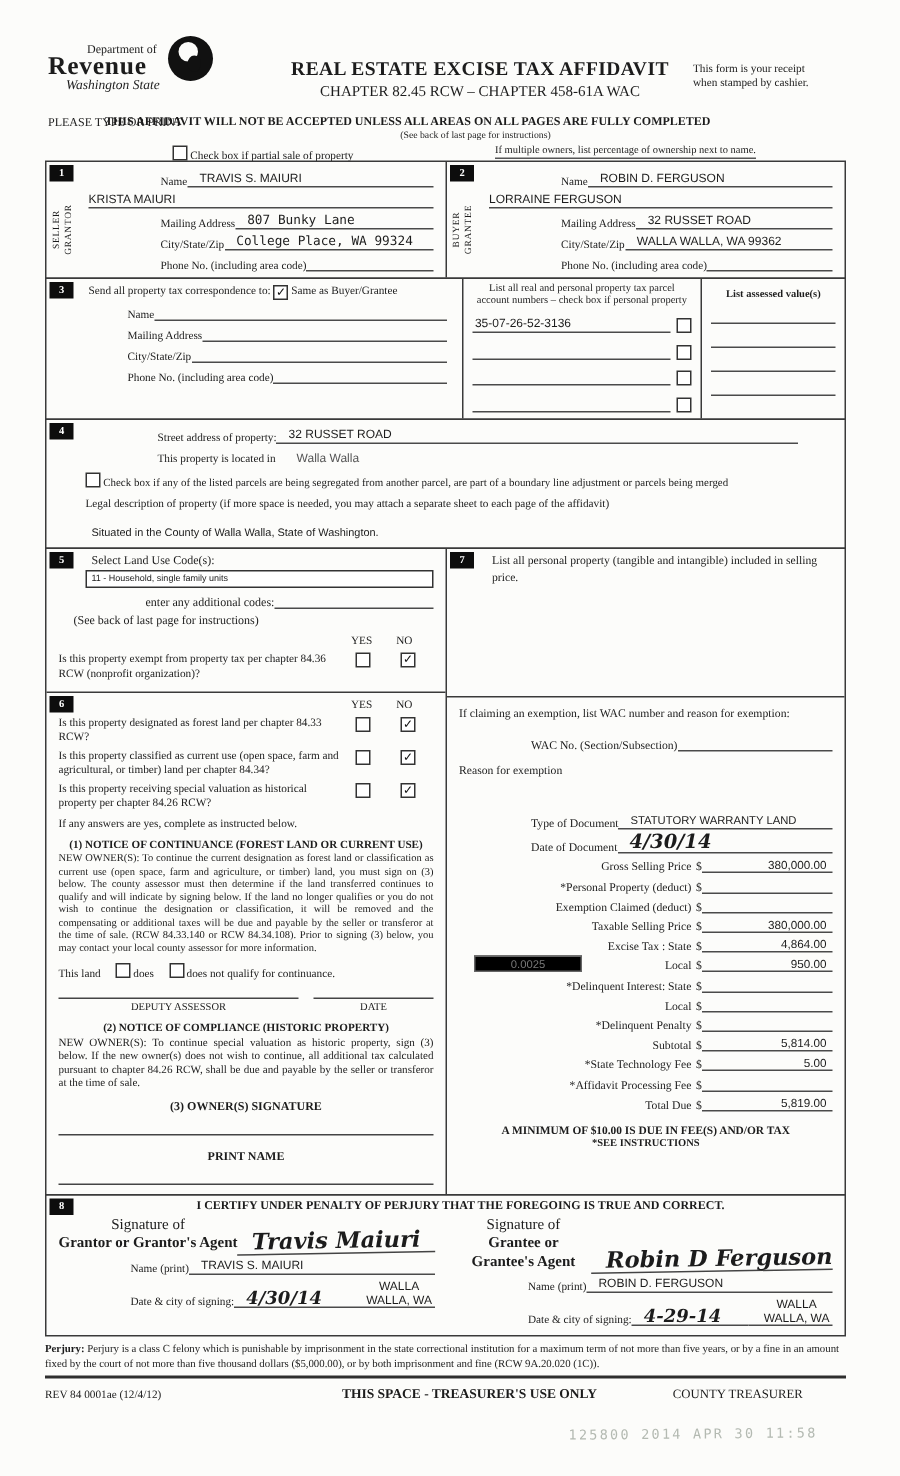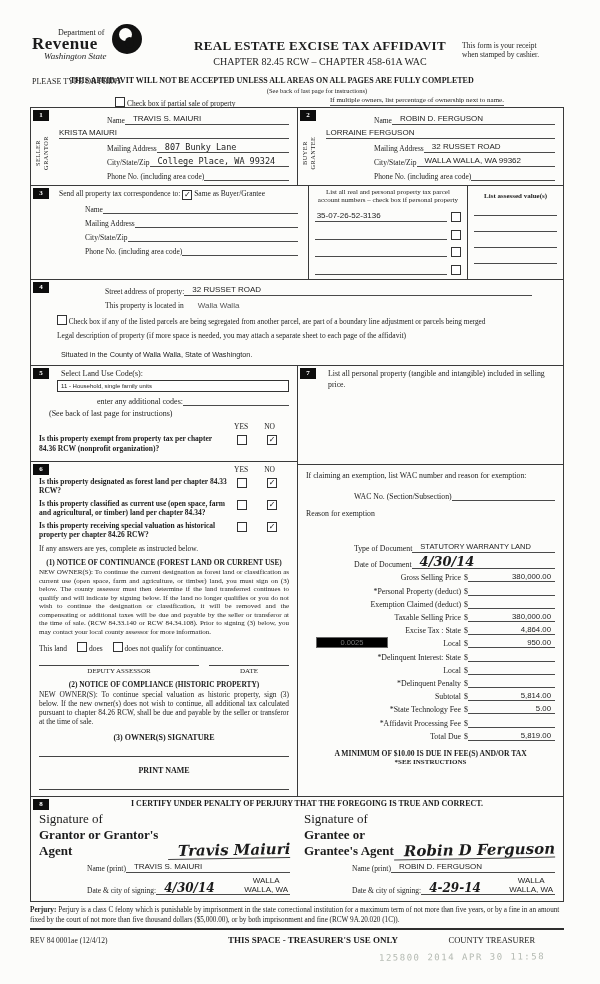--- a/index.html
+++ b/index.html
@@ -59,21 +59,21 @@
   .legal{font-family:"Liberation Sans",sans-serif;font-size:7.3px;line-height:1.3;margin:5px 0 0 4px;width:96%;}
   
   .cols{display:flex;}
   .colL{width:50%;box-sizing:border-box;}
   .colR{width:50%;box-sizing:border-box;border-left:1px solid #3a3a3a;display:flex;flex-direction:column;}
   .s5{padding:3px 8px 4px 8px;position:relative;}
   .dd{border:1px solid #333;margin:2px 0 0 18px;height:10px;font-family:"Liberation Sans",sans-serif;
       font-size:6px;line-height:10px;padding-left:3px;background:#fff;}
   .ynhead{display:flex;justify-content:flex-end;gap:16px;padding-right:14px;font-size:7.5px;margin-top:4px;}
   .qrow{display:flex;align-items:flex-start;margin-top:3px;}
-  .qtext{flex:1;font-size:7.5px;line-height:1.25;font-weight:bold;}
+  .qtext{flex:1;font-size:7.5px;line-height:1.25;}
   .qboxes{width:62px;display:flex;justify-content:space-between;padding:1px 12px 0 10px;box-sizing:border-box;}
   .s6{border-top:1px solid #3a3a3a;padding:3px 8px 6px 8px;position:relative;margin-top:4px;}
   .ntitle{font-size:7.4px;font-weight:bold;text-align:center;margin-top:5px;}
   .nbody{font-size:7px;line-height:1.22;text-align:justify;margin-top:1px;}
   .thisland{font-size:7.5px;margin-top:5px;}
   .sigrow{display:flex;gap:10px;margin-top:12px;}
   .sigcell{border-top:1px solid #444;text-align:center;font-size:7px;padding-top:1px;}
   .ownsig{border-top:1px solid #444;margin-top:14px;}
   
   .s7top{padding:3px 8px;min-height:92px;position:relative;}
@@ -85,21 +85,21 @@
          font-family:"Liberation Sans",sans-serif;font-size:7.8px;padding-right:4px;}
   .ratebox{position:absolute;left:10px;width:70px;border:1px solid #666;text-align:center;
            font-family:"Liberation Sans",sans-serif;font-size:7.5px;color:#777;background:#000000;}
   .minimum{font-size:7.6px;font-weight:bold;text-align:center;margin-top:8px;}
   .seeins{font-size:7px;font-weight:bold;text-align:center;}
   
   .s8{padding:2px 8px 6px 8px;}
   .certify{text-align:center;font-size:8px;font-weight:bold;margin-left:20px;}
   .s8cols{display:flex;gap:14px;margin-top:3px;}
   .s8col{flex:1;}
-  .siglbl{font-size:13px;line-height:1.25;}
+  .siglbl{font-size:10px;line-height:1.25;text-align:center;}
   .sigline{display:flex;align-items:flex-end;}
   .sigval{flex:1;border-bottom:1px solid #444;font-size:15px;line-height:1;padding-left:10px;
           white-space:nowrap;transform:rotate(-1deg);}
   .dateline{display:flex;align-items:flex-end;margin-top:3px;}
   
   .perjury{font-size:7.2px;line-height:1.3;margin-top:4px;border-bottom:2px solid #2e2e2e;padding-bottom:3px;}
   .footrow{display:flex;align-items:baseline;margin-top:5px;}
   .rev{font-size:7.5px;width:33%;}
   .tspace{font-size:9px;font-weight:bold;width:40%;text-align:center;}
   .ctreas{font-size:8.5px;flex:1;text-align:center;}

